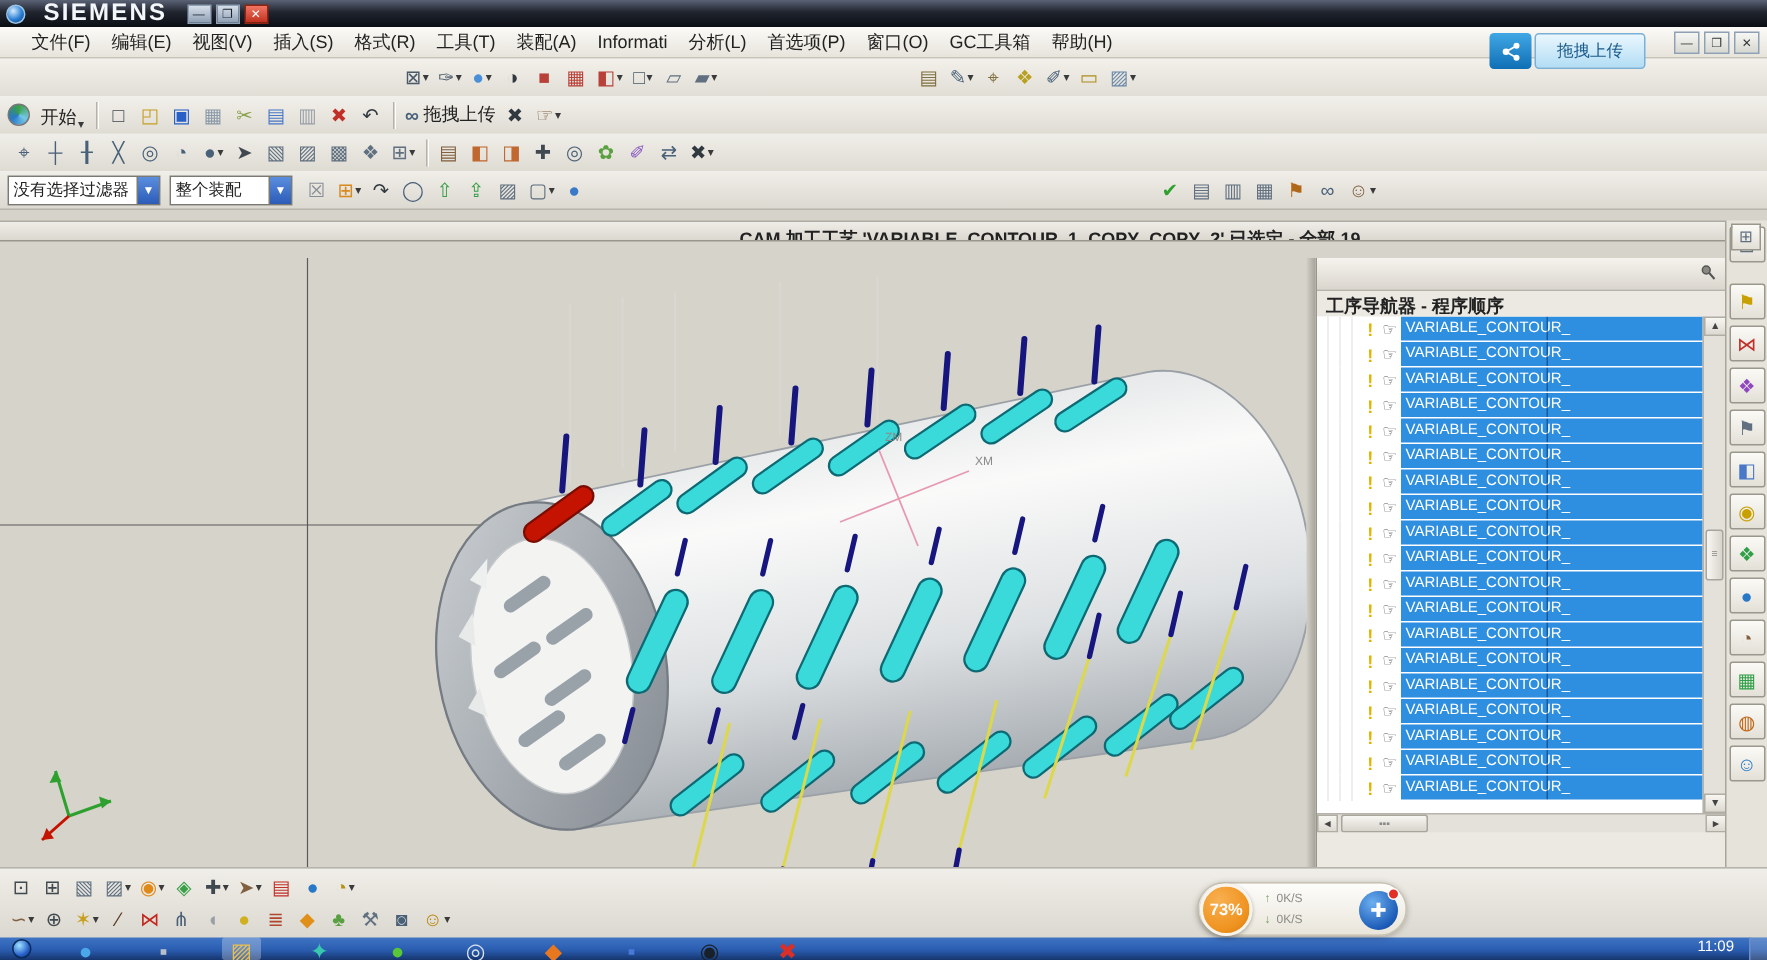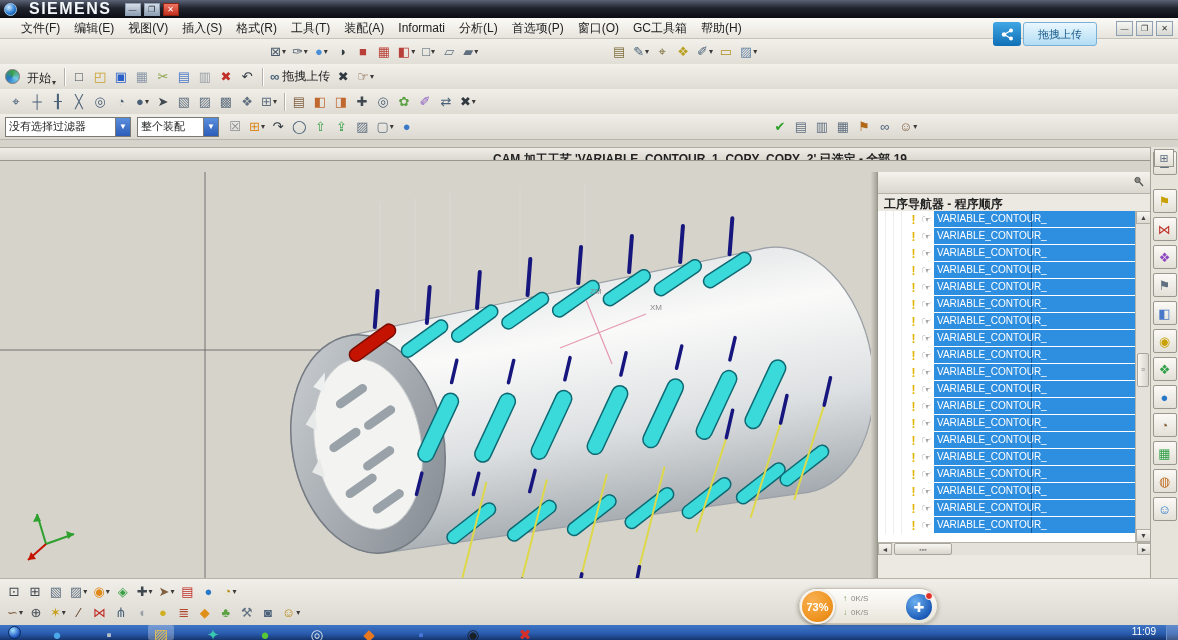--- a/index.html
+++ b/index.html
@@ -417,21 +417,21 @@
     </div>
       <div class="tbtn">
       <span class="glyph" style="color: rgb(48, 56, 64);">✖</span>
       <span class="dd">▾</span>
     </div>
     </div>
 </div>
 
 <div class="tbrow rowd">
   <div style="width:5px"></div>
-  <div class="filter-select" style="width:126px">
+  <div class="filter-select" style="width:102px">
     <span class="fs-text">没有选择过滤器</span>
     <span class="fs-arrow">▼</span>
   </div>
   <div class="filter-select" style="width:82px">
     <span class="fs-text">整个装配</span>
     <span class="fs-arrow">▼</span>
   </div>
   <div class="tbgroup">
 
   <div class="tbtn">

